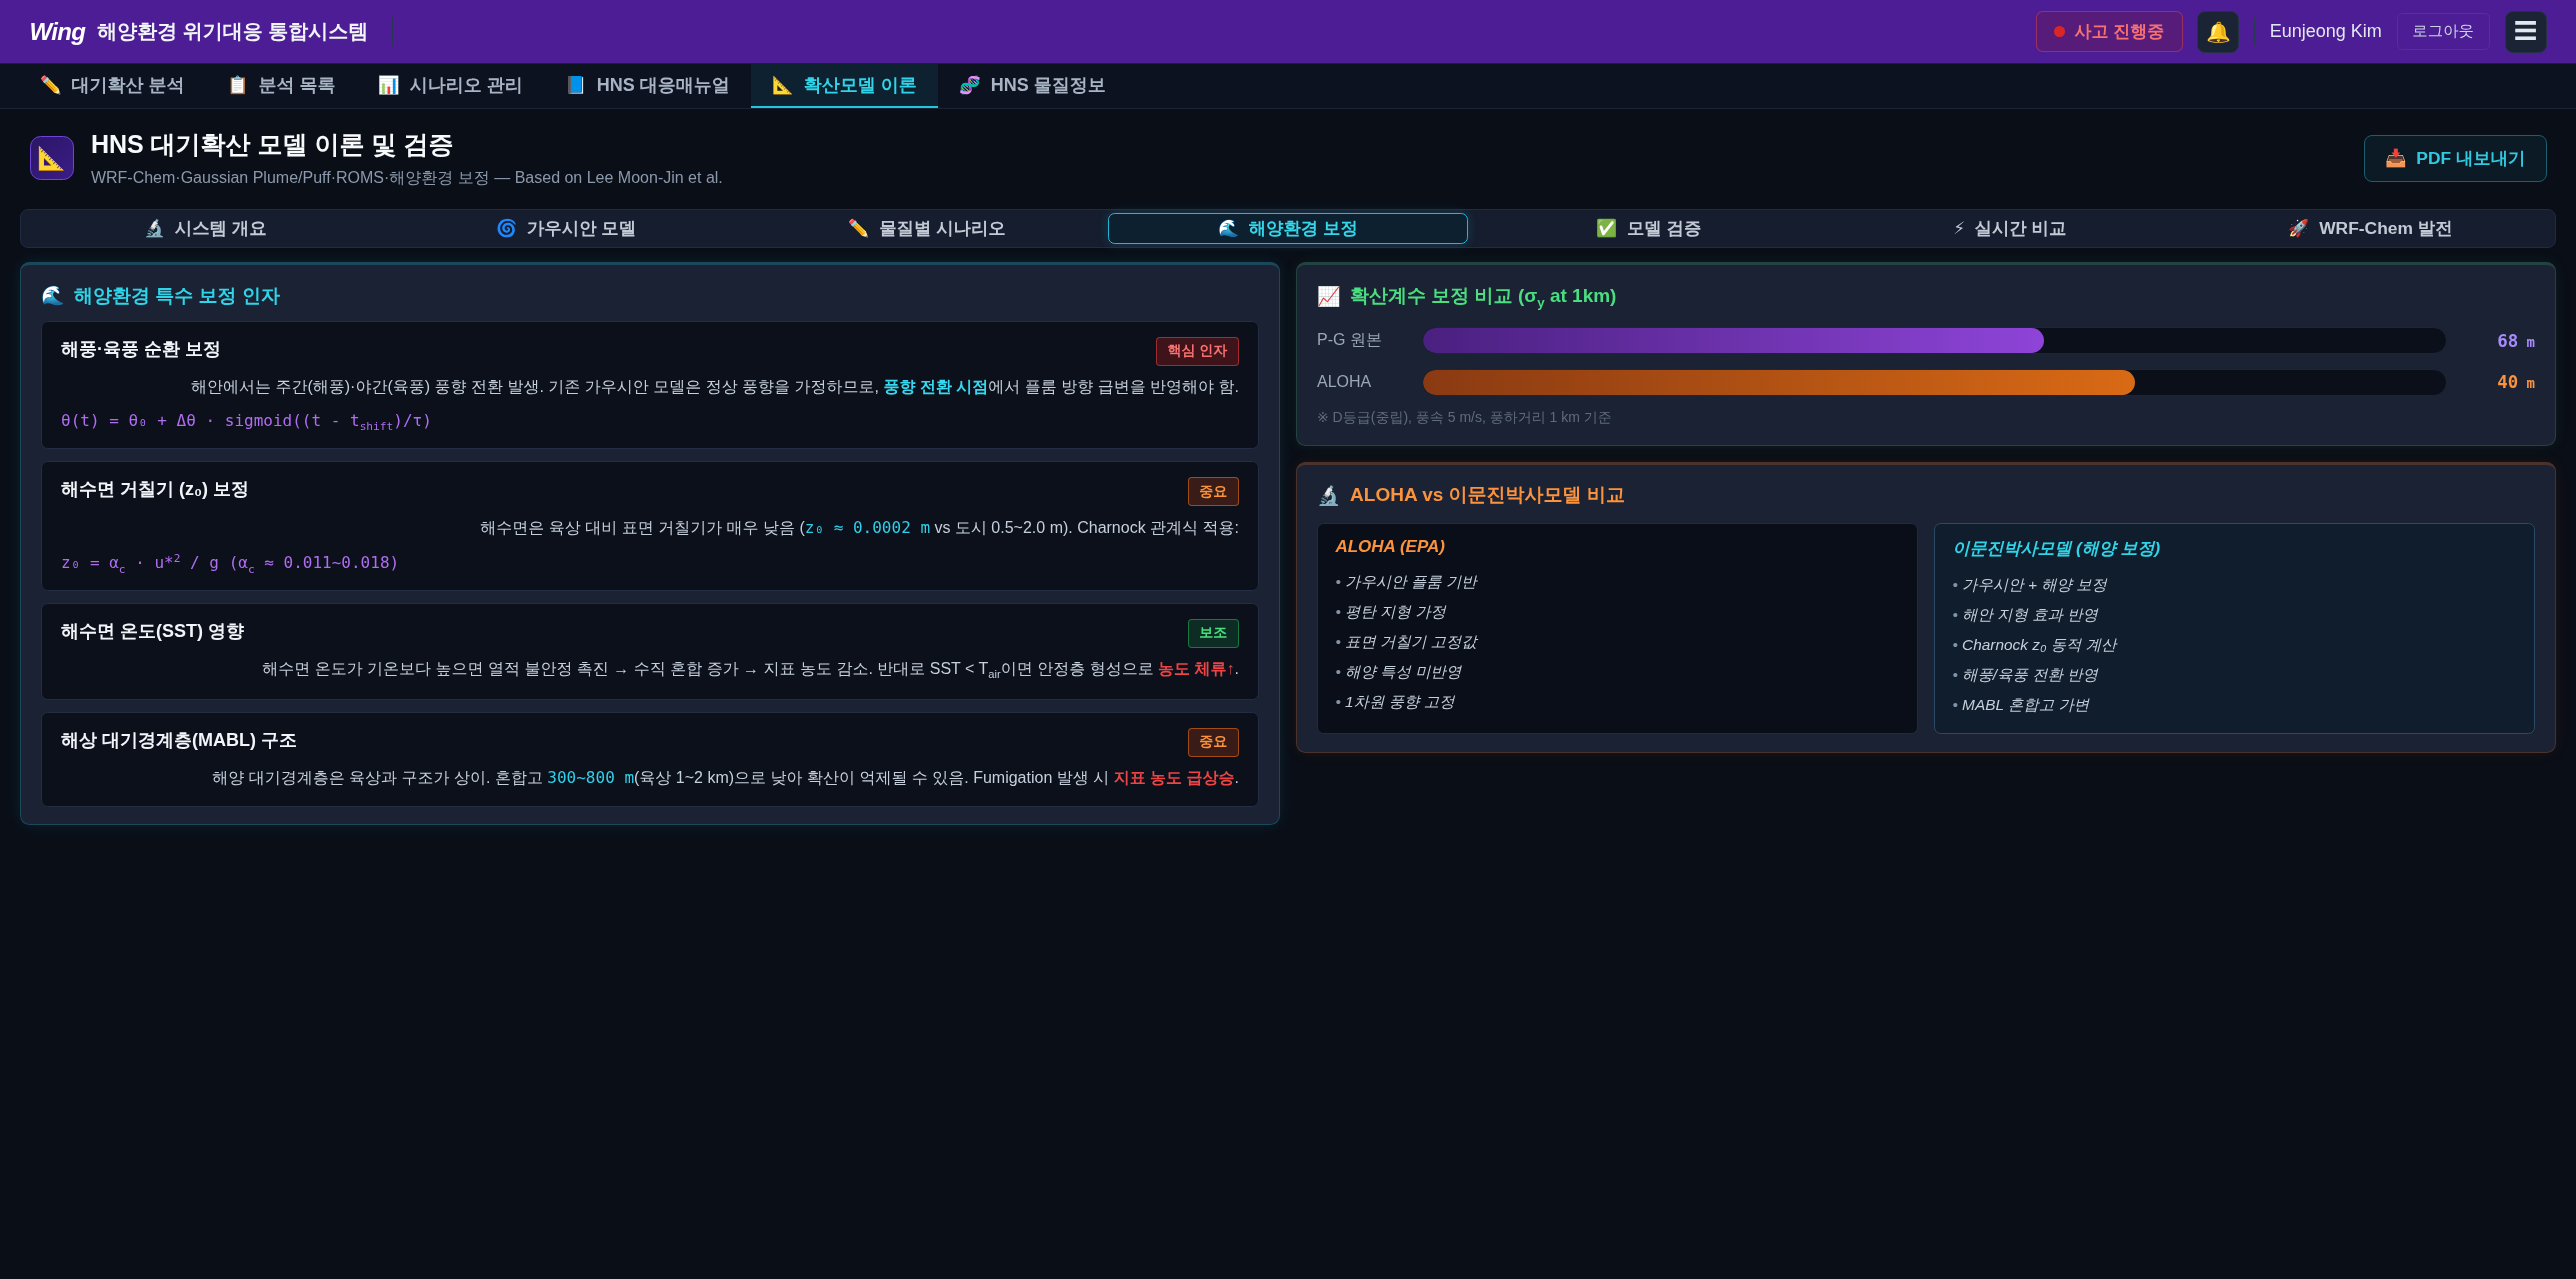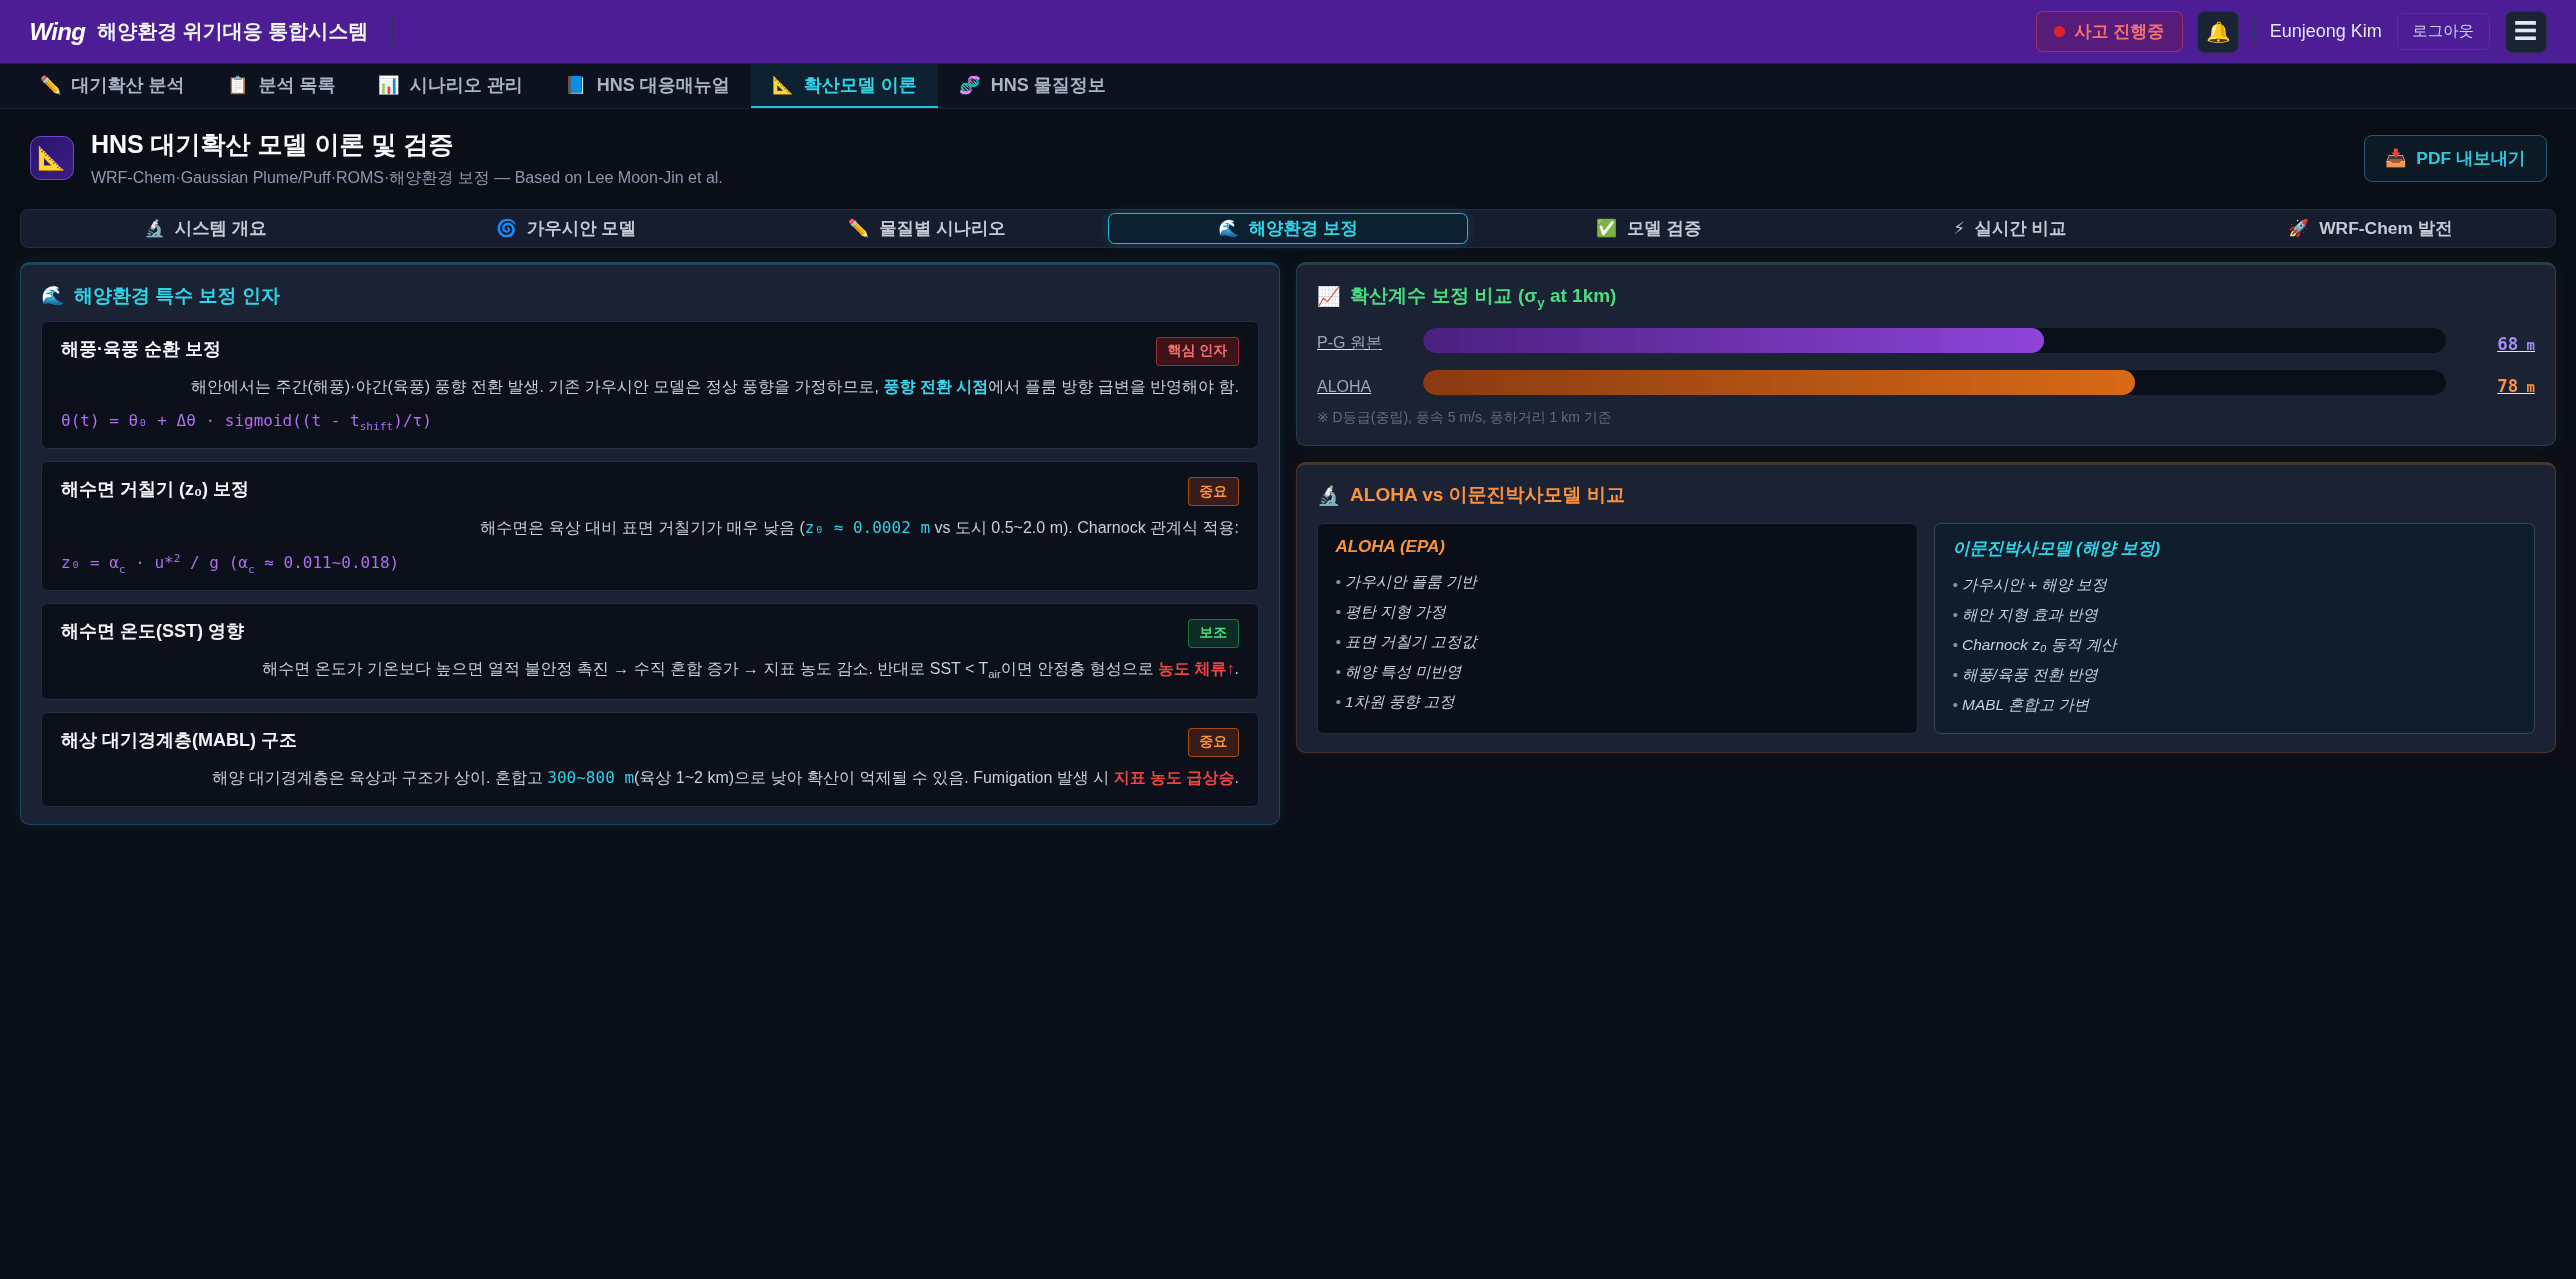--- a/index.html
+++ b/index.html
@@ -113,21 +113,21 @@
   .b-green  { color:#4ade80; background:rgba(21,128,61,.25); border:0.7px solid rgba(34,197,94,.5); }
   .card-desc { font-size:16px; color:#c6cfdc; line-height:1.55; margin-top:9.4px;text-align:right; }
   .hl-cyan { color:#38d9f0; font-weight:bold; }
   .code-cyan { font-family:"DejaVu Sans Mono",monospace; color:#2fd0e8; }
   .hl-red { color:#ef4444; font-weight:bold; }
   .formula { font-family:"DejaVu Sans Mono",monospace; font-size:16px; color:#b06df0; margin-top:11px; }
   sub { font-size:70%; } sup { font-size:70%; }
 
   
   .bar-rows { margin-top:17.4px; display:flex; flex-direction:column; gap:14.8px; }
-  .bar-row { display:flex; align-items:flex-end; gap:21px;text-decoration:underline; }
+  .bar-row { display:flex; align-items:center; gap:21px; }
   .bar-label { width:84px; font-size:16px; color:#9aa7b8; flex:none; }
   .bar-track {
     flex:1; height:27px; background:#0a0f1a; border:0.7px solid #1d2636;
     border-radius:13.4px; overflow:hidden;
   }
   .bar-fill { height:100%; border-radius:13.4px; }
   .bar-value { width:67px; flex:none; text-align:right; font-family:"DejaVu Sans Mono",monospace; font-size:17.4px; font-weight:bold; }
   .bar-value-unit { font-size:14px; }
   .chart-note { margin-top:13.4px; font-size:14px; color:#5f6b7d; }
 
@@ -309,21 +309,21 @@
           </div>
           <span class="bar-value" style="color: rgb(167, 139, 250);"><span class="bar-value-num">68</span><span class="bar-value-unit"> m</span></span>
         </div>
 
 
         <div class="bar-row">
           <span class="bar-label">ALOHA</span>
           <div class="bar-track">
             <div class="bar-fill" style="width: 69.6429%; background: linear-gradient(90deg, rgb(138, 58, 18), rgb(217, 106, 21));"></div>
           </div>
-          <span class="bar-value" style="color: rgb(251, 146, 60);"><span class="bar-value-num">78</span><span class="bar-value-unit"> m</span></span>
+          <span class="bar-value" style="color: rgb(251, 146, 60);"><span class="bar-value-num">40</span><span class="bar-value-unit"> m</span></span>
         </div>
       </div>
 
       <p class="chart-note">※ D등급(중립), 풍속 5 m/s, 풍하거리 1 km 기준</p>
     </section>
 
     <section class="panel orange">
       <h2 class="panel-title">
         <span>🔬</span>
         <span>ALOHA vs 이문진박사모델 비교</span>

